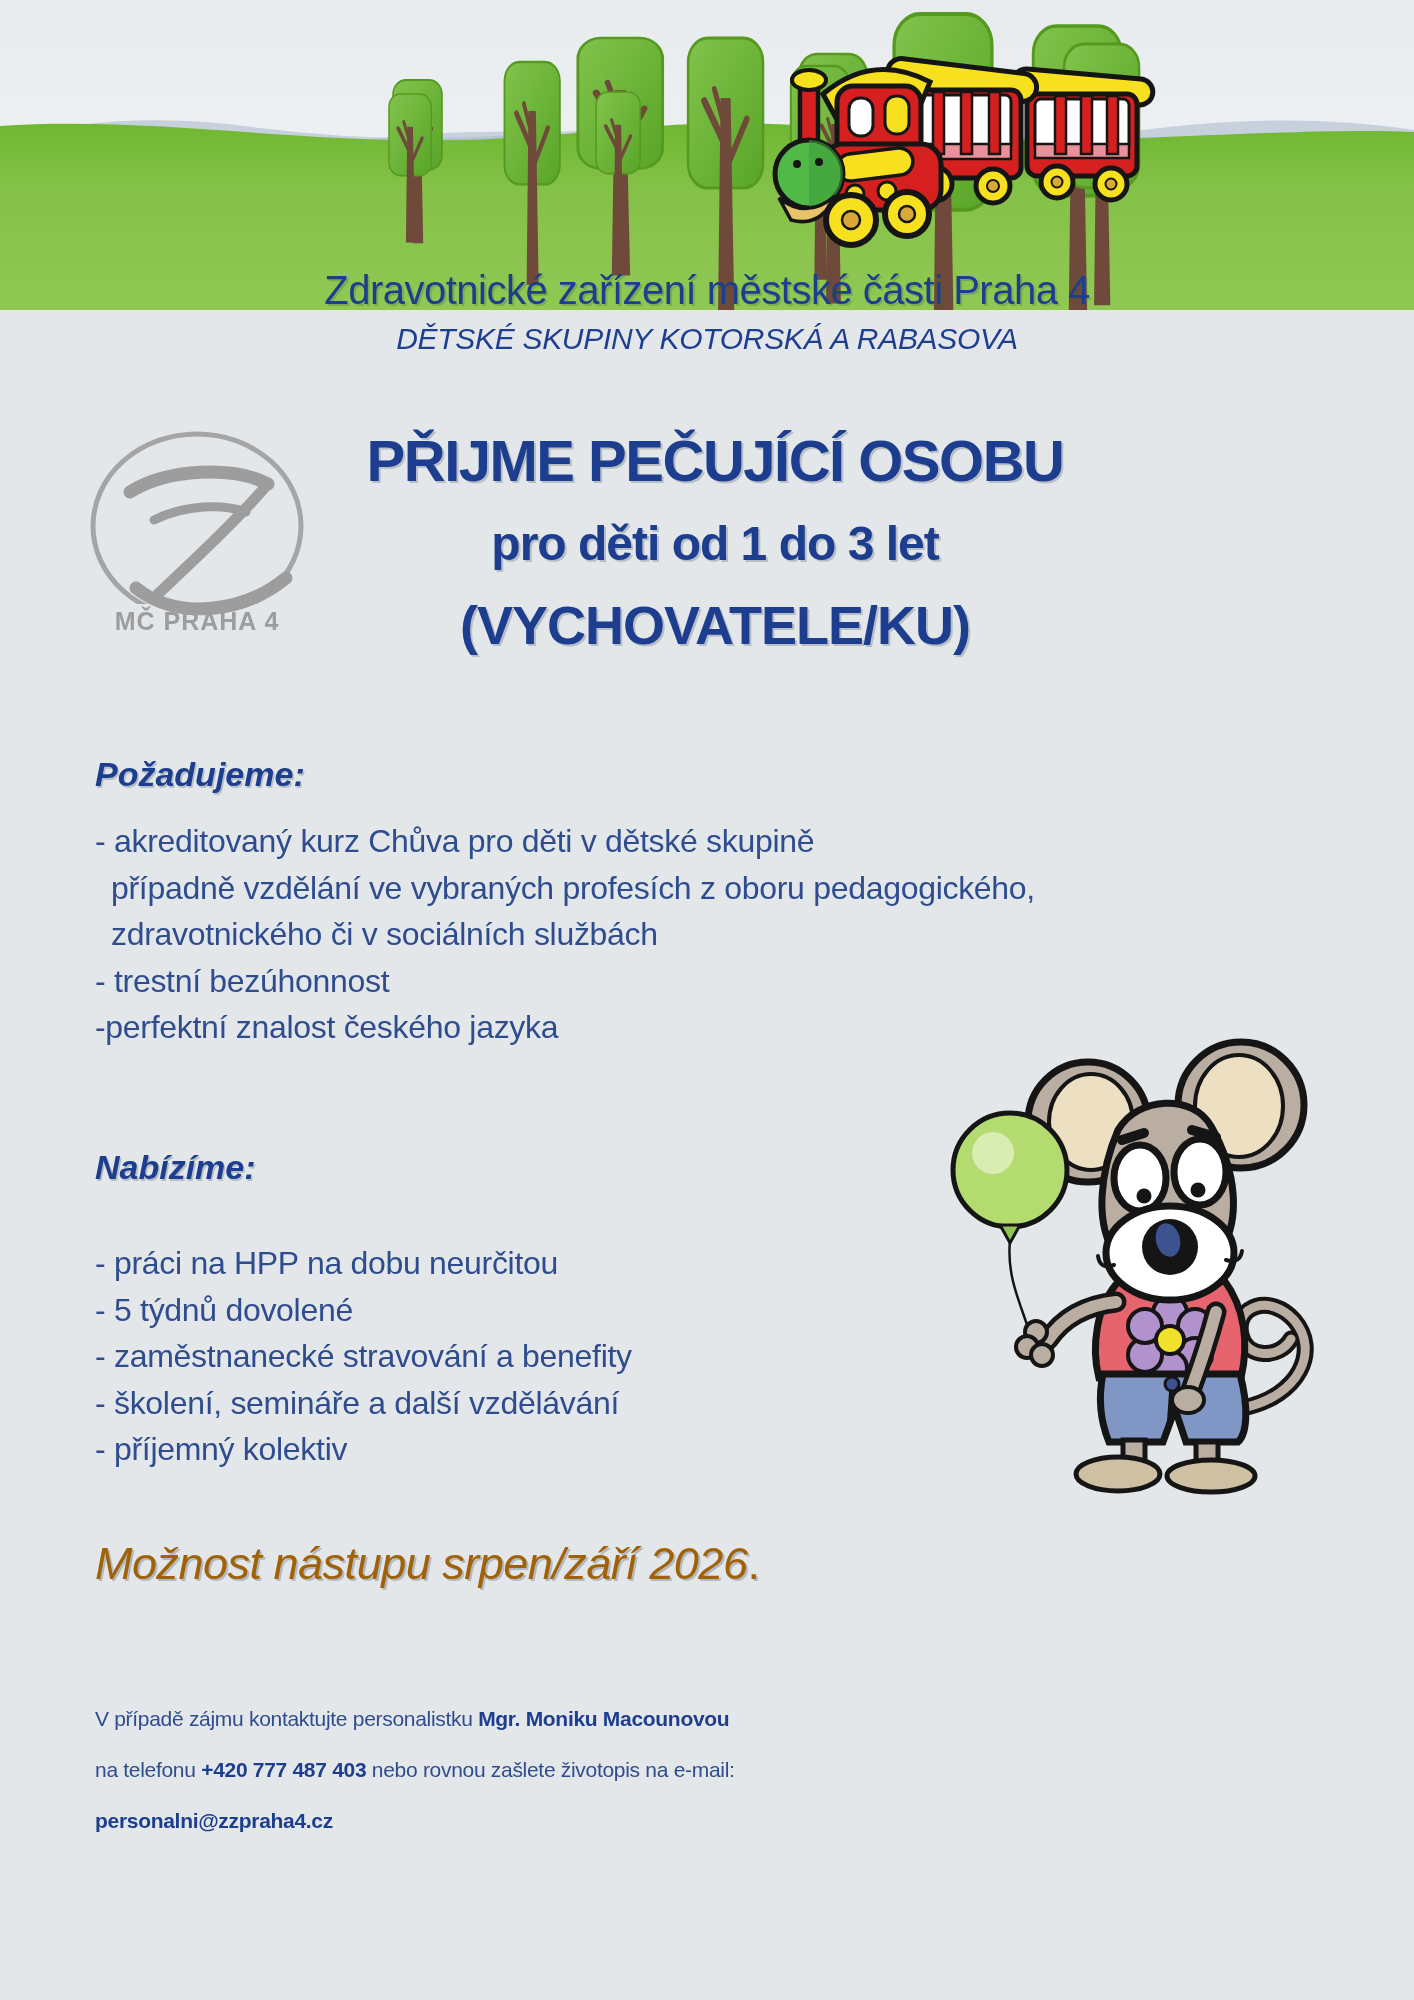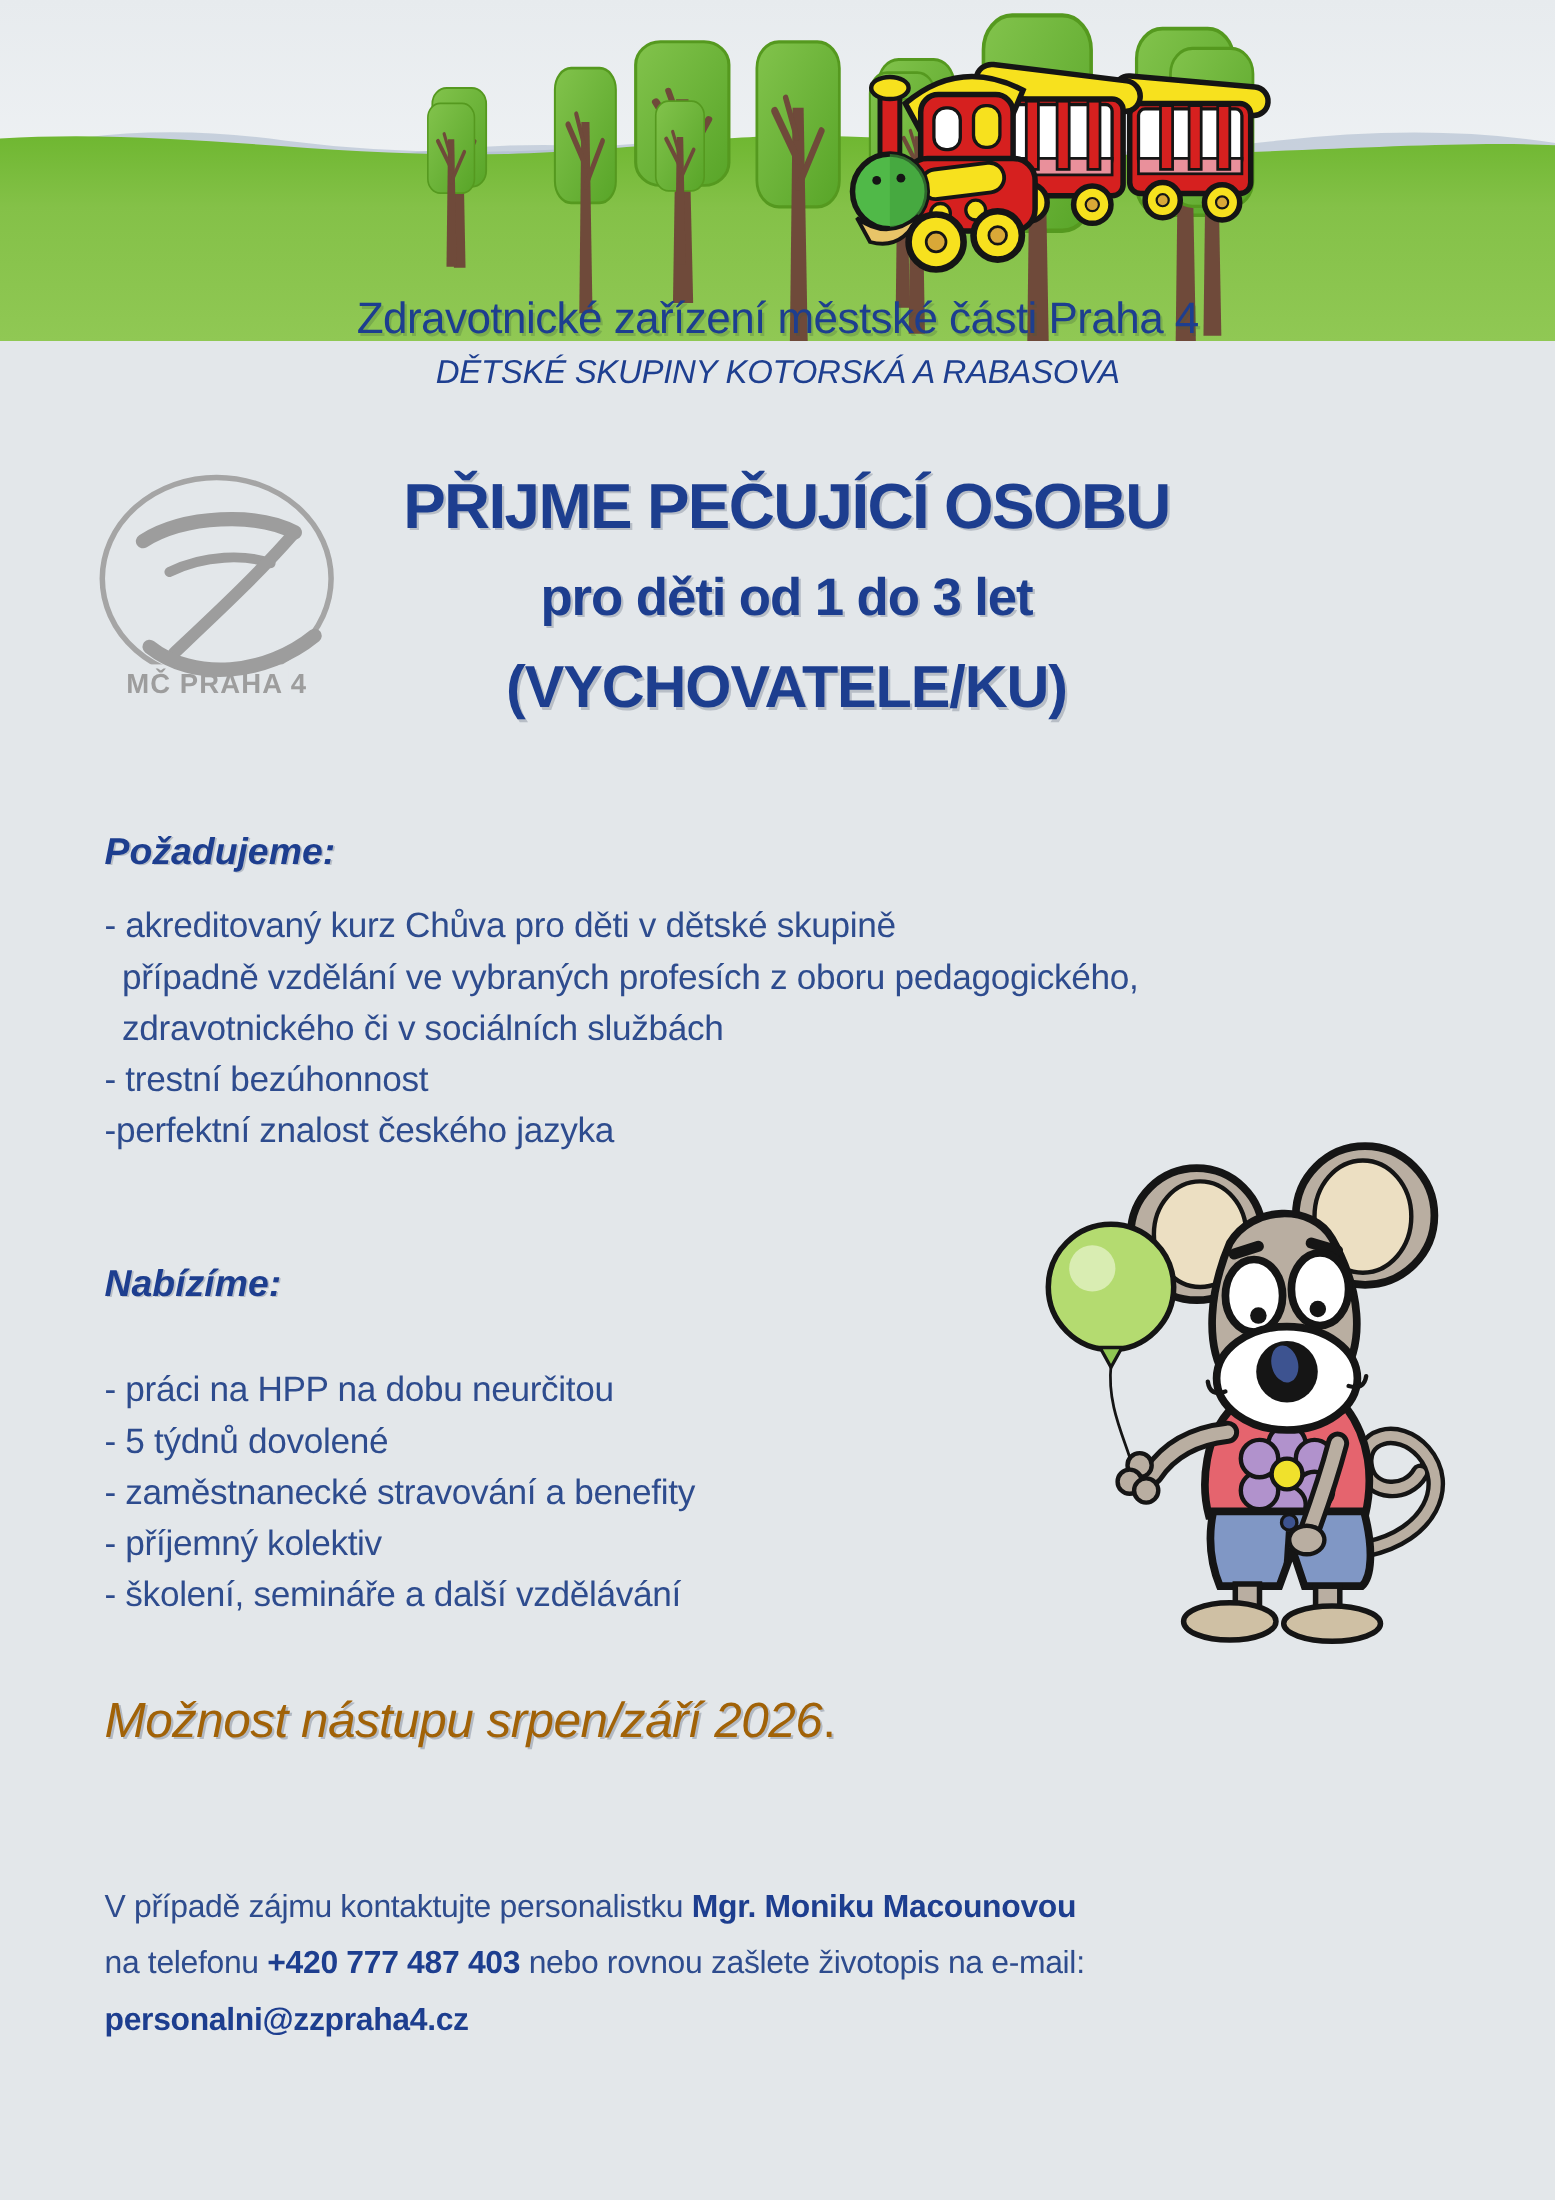--- a/index.html
+++ b/index.html
@@ -41,21 +41,21 @@
   .body-line{
     font-size:32px;line-height:46.5px;color:#2e4c8e;letter-spacing:-0.3px;
     white-space:nowrap;
   }
   .body-line.indent{padding-left:16px;}
   
   #availability{left:95px;top:1538px;font-size:45px;font-weight:400;color:#a16207;
     letter-spacing:-0.5px;text-shadow:2px 2px 0 rgba(130,140,155,0.5);}
   #availability .it{font-style:italic;}
   
-  #contact{left:95px;top:1693px;width:1120px;font-size:29px;line-height:51px;color:#2e4c8e;letter-spacing:-0.3px;margin-top:16px;}
+  #contact{left:95px;top:1693px;width:1120px;font-size:21px;line-height:51px;color:#2e4c8e;letter-spacing:-0.3px;}
   #contact .b{font-weight:700;color:#1d3e8f;}
   
   #mouse{left:948px;top:1010px;width:400px;height:485px;}
 </style>
 </head>
 <body>
 
 <div id="page">
 
   <div id="banner" class="abs">
@@ -194,22 +194,22 @@
     <div class="body-line indent">zdravotnického či v sociálních službách</div>
     <div class="body-line">- trestní bezúhonnost</div>
     <div class="body-line">-perfektní znalost českého jazyka</div>
   </div>
 
   <div id="offer-heading" class="abs section-heading">Nabízíme:</div>
   <div id="offer-list" class="abs">
     <div class="body-line">- práci na HPP na dobu neurčitou</div>
     <div class="body-line">- 5 týdnů dovolené</div>
     <div class="body-line">- zaměstnanecké stravování a benefity</div>
+    <div class="body-line">- školení, semináře a další vzdělávání</div>
     <div class="body-line">- příjemný kolektiv</div>
-    <div class="body-line">- školení, semináře a další vzdělávání</div>
   </div>
 
   <div id="mouse" class="abs">
     <svg width="400" height="485" viewBox="0 0 400 485">
 
       <g>
         <path d="M295,398 C 352,386 372,340 346,310 C 323,284 286,295 293,325 C 298,348 331,350 343,329" fill="none" stroke="#151515" stroke-width="17" stroke-linecap="round"></path>
         <path d="M295,398 C 352,386 372,340 346,310 C 323,284 286,295 293,325 C 298,348 331,350 343,329" fill="none" stroke="#b9aea1" stroke-width="9" stroke-linecap="round"></path>
       </g>
 

